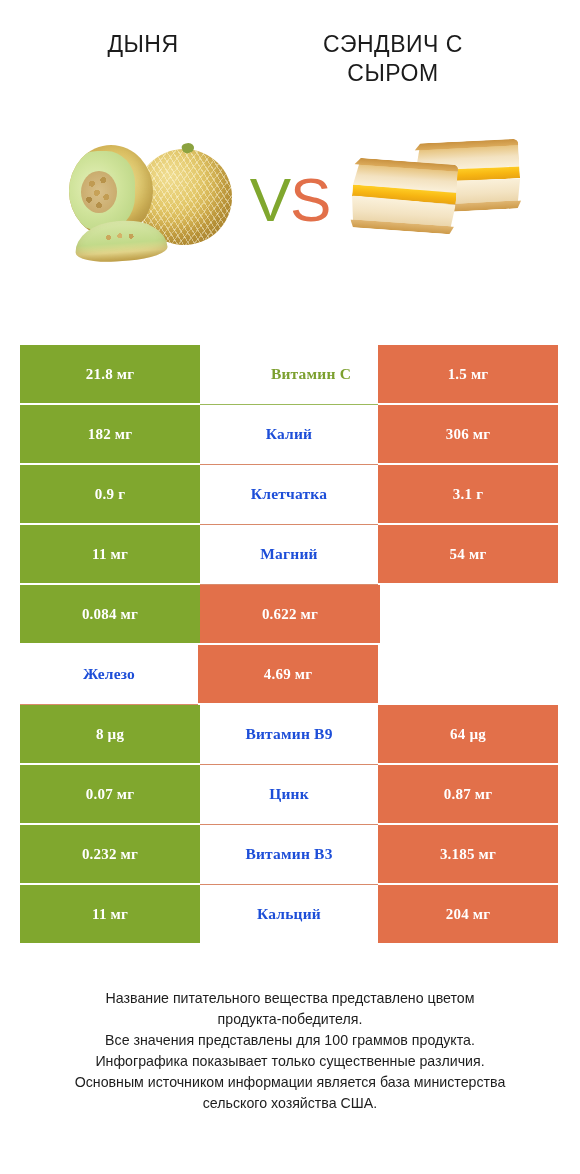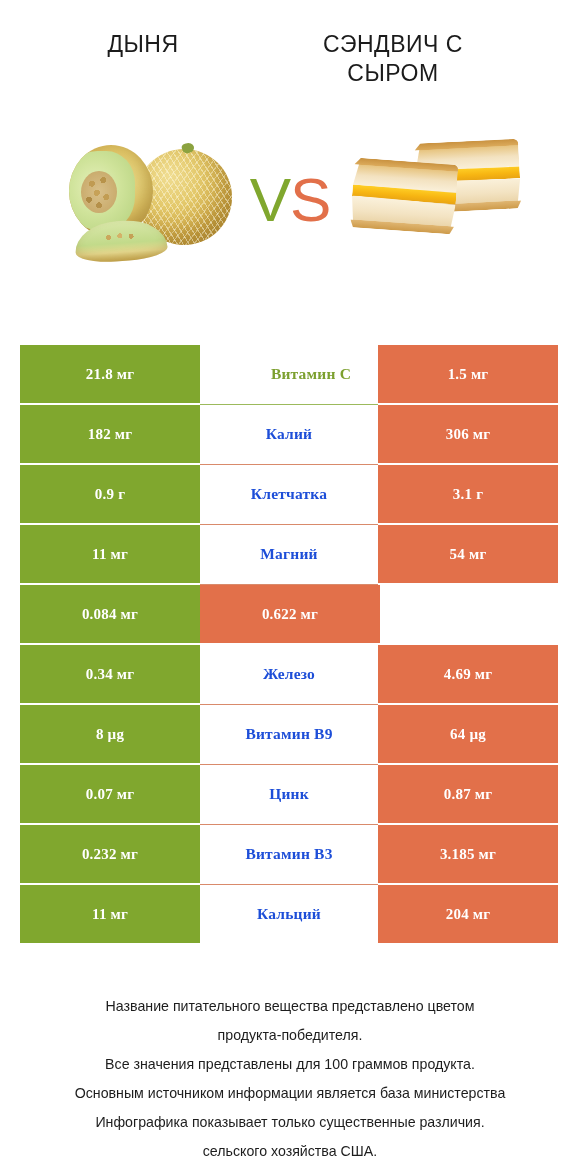--- a/index.html
+++ b/index.html
@@ -299,21 +299,21 @@
     left: 0;
     top: 988px;
     width: 580px;
     text-align: center;
     color: #1d1d1d;
     font-size: 14.2px;
     line-height: 21px;
     padding: 0 26px;
     box-sizing: border-box;
   }
-  .footer p { margin: 8px; }
+  .footer p { margin: 0; }
 </style>
 </head>
 <body>
 
 <div class="header">
   <div class="header-col">
     <div class="product-title">ДЫНЯ</div>
   </div>
   <div class="header-col">
     <div class="product-title">СЭНДВИЧ С СЫРОМ</div>
@@ -391,21 +391,20 @@
         <span class="win-orange">Магний</span>
         <div class="mid-sep sep-orange"></div>
       </div>
       <div class="cell cell-right">54 мг</div>
     </div>
     <div class="row">
       <div class="cell cell-left">0.084 мг</div>
       <div class="cell cell-right">0.622 мг</div>
     </div>
     <div class="row">
-      <div class="cell cell-left">0.34 мг</div>
       <div class="cell cell-mid">
         <span class="win-orange">Железо</span>
         <div class="mid-sep sep-orange"></div>
       </div>
       <div class="cell cell-right">4.69 мг</div>
     </div>
     <div class="row">
       <div class="cell cell-left">8 µg</div>
       <div class="cell cell-mid">
         <span class="win-orange">Витамин B9</span>
@@ -435,16 +434,16 @@
         <span class="win-orange">Кальций</span>
       </div>
       <div class="cell cell-right">204 мг</div>
     </div>
   </div>
 
 <div class="footer">
   <p>Название питательного вещества представлено цветом</p>
   <p>продукта-победителя.</p>
   <p>Все значения представлены для 100 граммов продукта.</p>
+  <p>Инфографика показывает только существенные различия.</p>
   <p>Основным источником информации является база министерства</p>
-  <p>Инфографика показывает только существенные различия.</p>
   <p>сельского хозяйства США.</p>
 </div>
 
 </body></html>

